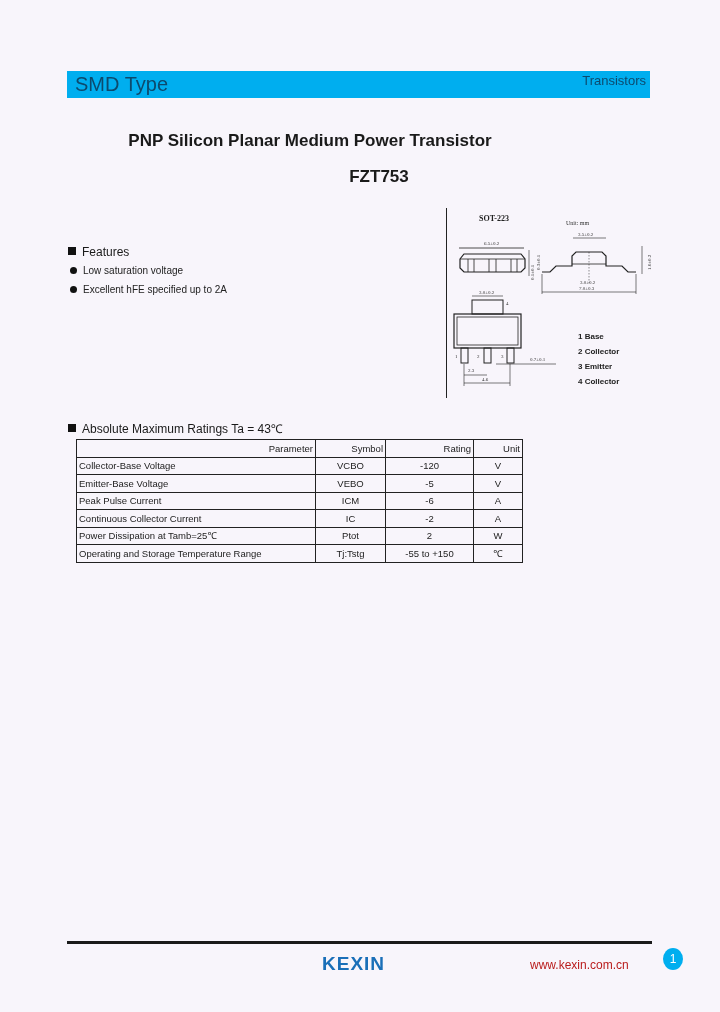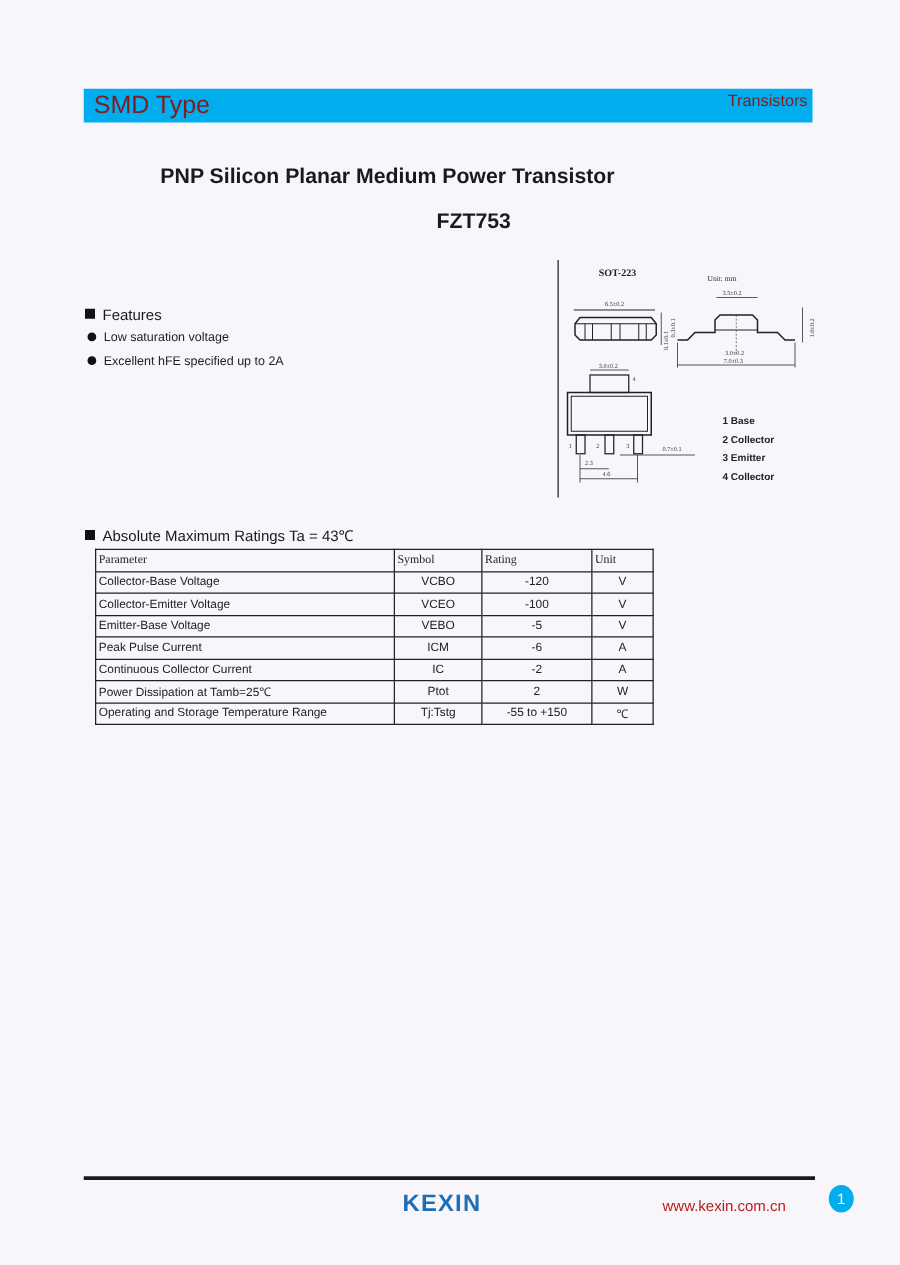--- a/index.html
+++ b/index.html
@@ -4,21 +4,21 @@
   <style>
     html, body { margin: 0; padding: 0; }
     body {
       width: 720px; height: 1012px; position: relative;
       background: #f8f5fb; overflow: hidden;
       font-family: "Liberation Sans", sans-serif; color: #1a1a1a;
     }
     .abs { position: absolute; }
     .header-bar {
       left: 67px; top: 71px; width: 583px; height: 27px;
-      background: #00aeef; color: #7f1d1d;
+      background: #00aeef; color: #0c4a6e;
     }
     .header-bar .left { position: absolute; left: 8px; top: 2px; font-size: 20px; }
     .header-bar .right { position: absolute; right: 4px; top: 2px; font-size: 13px; }
     .title {
       left: 0; width: 620px; top: 131px; text-align: center;
       font-size: 17px; font-weight: bold; color: #1a1a1a;
     }
     .part {
       left: 0; width: 720px; top: 167px; text-align: center;
       font-size: 17px; font-weight: bold; padding-left: 19px;
@@ -31,21 +31,21 @@
     .pkg-border { position: absolute; left: 0; top: 0; width: 1px; height: 190px; background: #222; }
     .pinlist { left: 578px; font-size: 8px; font-weight: bold; color: #222; }
     .ratings-head { left: 68px; top: 420px; font-size: 12px; }
     table.ratings {
       position: absolute; left: 76px; top: 439px; width: 447px;
       border-collapse: collapse; font-size: 9.5px; color: #222;
     }
     table.ratings td, table.ratings th {
       border: 1.5px solid #222; height: 16.5px; padding: 0 2px; font-weight: normal;
     }
-    table.ratings th { text-align: left; font-family: Liberation Serif, serif; }
+    table.ratings th { text-align: right; }
     table.ratings td.c { text-align: center; }
     .footer-rule { left: 67px; top: 941px; width: 585px; height: 3px; background: #1a1a1a; }
     .logo { left: 322px; top: 953px; font-size: 19px; font-weight: bold; color: #1a6fb8; letter-spacing: 1px; }
     .url { left: 530px; top: 958px; font-size: 12px; color: #b91c1c; }
     .pagebadge {
       left: 663px; top: 948px; width: 20px; height: 22px; border-radius: 50%;
       background: #00aeef; color: #fff; font-size: 12px; text-align: center; line-height: 22px;
     }
     svg text { font-family: "Liberation Serif", serif; }
   </style>
@@ -145,26 +145,20 @@
     </tr>
   </thead>
   <tbody>
     <tr>
       <td>Collector-Base Voltage</td>
       <td class="c">VCBO</td>
       <td class="c">-120</td>
       <td class="c">V</td>
     </tr>
     <tr>
-      <td>Collector-Emitter Voltage</td>
-      <td class="c">VCEO</td>
-      <td class="c">-100</td>
-      <td class="c">V</td>
-    </tr>
-    <tr>
       <td>Emitter-Base Voltage</td>
       <td class="c">VEBO</td>
       <td class="c">-5</td>
       <td class="c">V</td>
     </tr>
     <tr>
       <td>Peak Pulse Current</td>
       <td class="c">ICM</td>
       <td class="c">-6</td>
       <td class="c">A</td>

